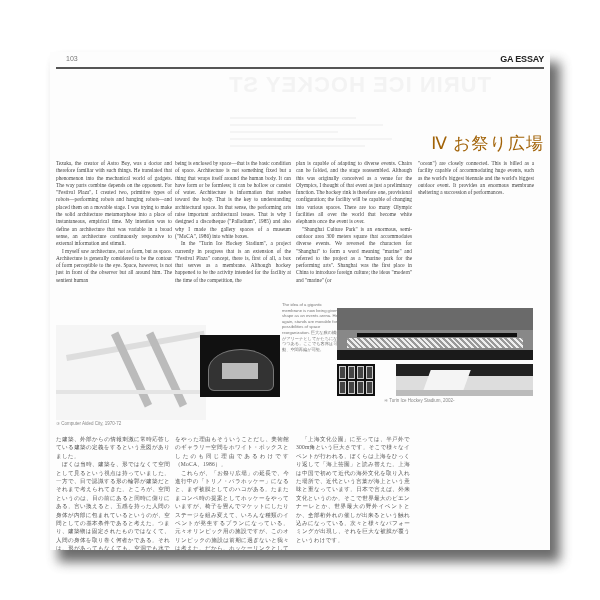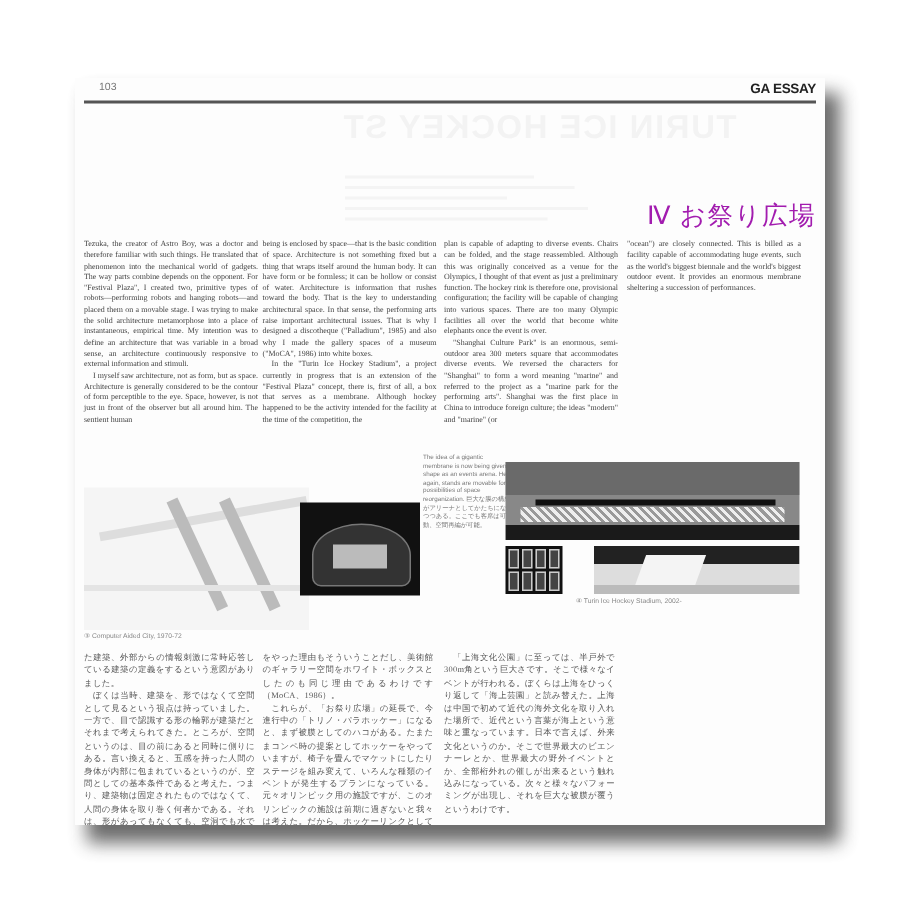--- a/index.html
+++ b/index.html
@@ -6,21 +6,21 @@
   body{width:600px;height:600px;background:#ffffff;position:relative;overflow:hidden;font-family:"Liberation Serif",serif;}
   .shadow{position:absolute;left:58px;top:62px;width:502px;height:500px;background:#3a3a3a;filter:blur(6px);opacity:0.75;}
   .page{position:absolute;left:50px;top:52px;width:500px;height:498px;background:#fdfdfd;overflow:hidden;}
   .hdr{position:absolute;left:16px;right:6px;top:2px;height:14px;}
   .pnum{position:absolute;left:0;top:1px;font-family:"Liberation Sans",sans-serif;font-size:7px;color:#777;}
   .brand{position:absolute;right:0;top:0;font-family:"Liberation Sans",sans-serif;font-weight:bold;font-size:9px;color:#222;letter-spacing:-0.2px;}
   .rule{position:absolute;left:6px;right:6px;top:15px;height:2px;background:#555;}
   .ghost{position:absolute;left:178px;top:20px;font-family:"Liberation Sans",sans-serif;font-size:22px;color:#f3f3f3;font-weight:bold;transform:scaleX(-1);letter-spacing:1px;}
   .ghostlines{position:absolute;left:180px;top:60px;width:180px;}
   .ghostlines div{height:2px;background:#f4f4f4;margin:5px 0;}
-  .title{position:absolute;right:6px;top:80px;font-size:17px;color:#a21caf;letter-spacing:1px;}
+  .title{position:absolute;right:6px;top:80px;font-size:17px;color:#a16207;letter-spacing:1px;}
   .col{position:absolute;top:108px;width:116px;font-size:5.3px;line-height:7.3px;color:#444;text-align:justify;}
   .col p{margin:0;}
   .col p.ind{text-indent:6px;}
   .c1{left:6px;} .c2{left:125px;} .c3{left:246px;} .c4{left:368px;}
   .fig1{position:absolute;left:6px;top:273px;width:150px;height:95px;background:#f5f5f5;overflow:hidden;}
   .fig1 .road{position:absolute;background:#ddd;transform-origin:top left;}
   .fig1cap{position:absolute;left:6px;top:369px;font-family:"Liberation Sans",sans-serif;font-size:4.5px;color:#888;}
   .fig2{position:absolute;left:150px;top:283px;width:80px;height:62px;background:#111;overflow:hidden;}
   .fig2 .dome{position:absolute;left:8px;top:14px;width:64px;height:40px;border-radius:50% 50% 6px 6px;background:#333;border:1px solid #777;}
   .fig2 .stage{position:absolute;left:22px;top:28px;width:36px;height:16px;background:#bbb;}

